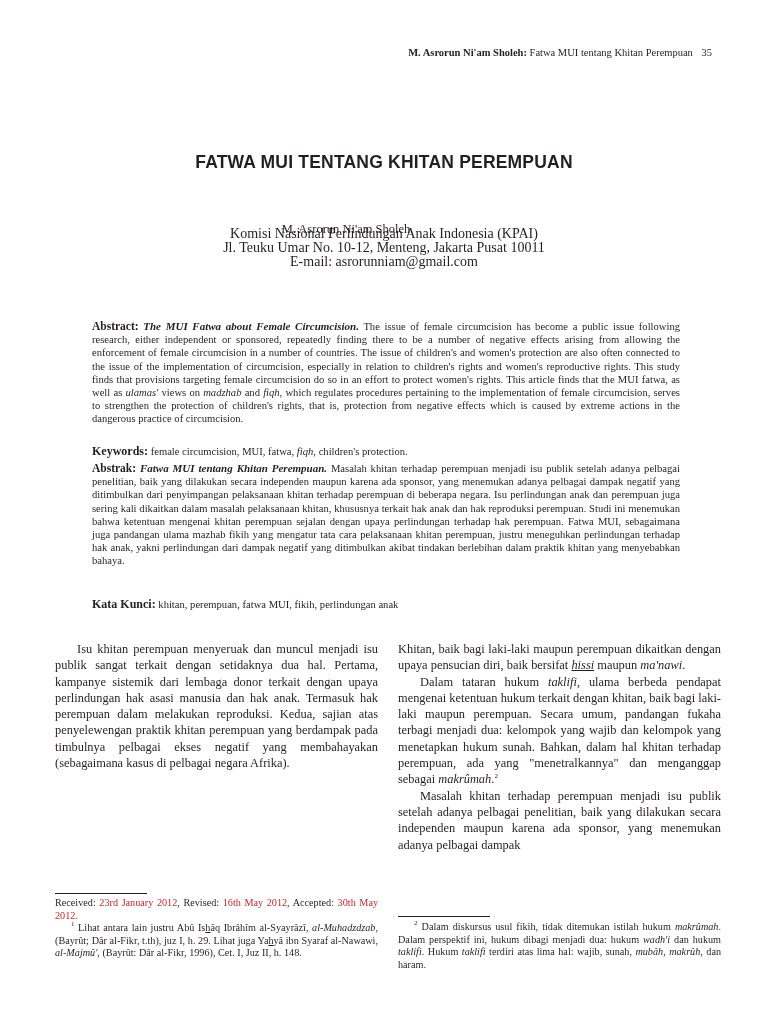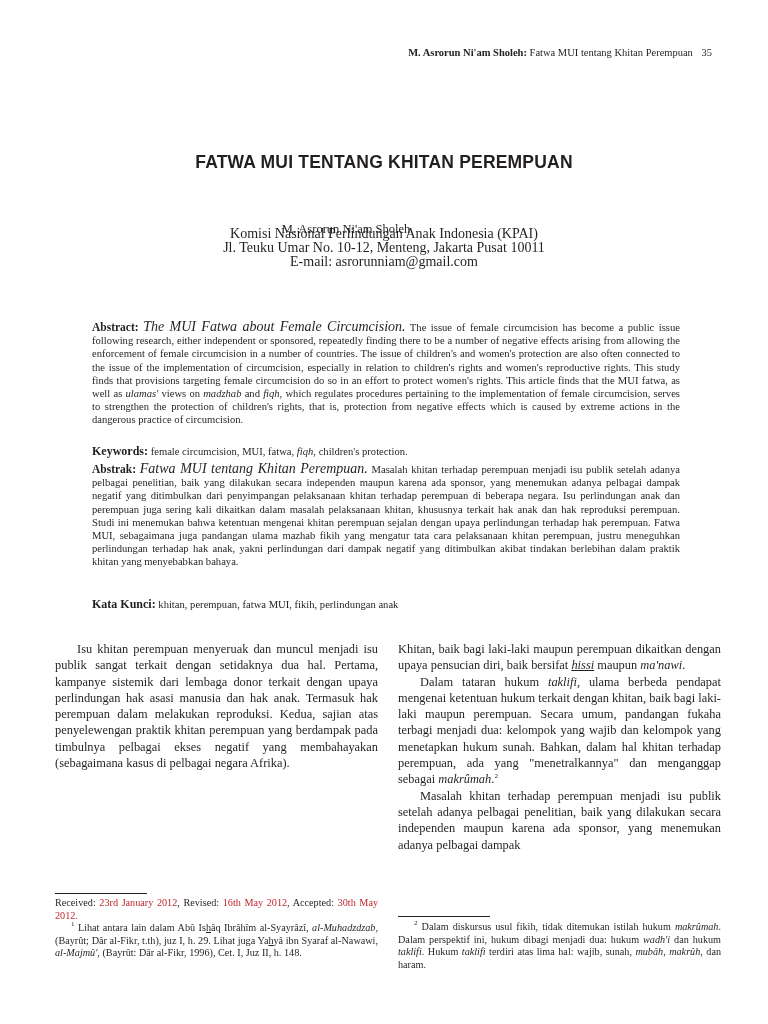--- a/index.html
+++ b/index.html
@@ -27,21 +27,21 @@
   .affil {
     position: absolute; top: 227px; left: 0; width: 768px; text-align: center;
     font-size: 14px; line-height: 14px;
   }
 
   .abstract-block {
     position: absolute; left: 92px; width: 588px;
     font-size: 10.6px; line-height: 13.2px; text-align: justify;
   }
   .abstract-block .label { font-weight: bold; font-size: 11.5px; }
-  .abstract-block .subtitle { font-weight: normal; font-style: italic; font-size: 14px; margin-top: 28px; }
+  .abstract-block .subtitle { font-weight: bold; font-style: italic; font-size: 11px; margin-top: 28px; }
   .abs-en { top: 320px; }
   .kw-en { top: 445px; }
   .abs-id { top: 462px; }
   .kw-id { top: 598px; }
   .kw .label { font-size: 12px; font-weight: bold; }
 
   .col {
     position: absolute; width: 323px;
     font-size: 12.4px; line-height: 16.3px; text-align: justify;
   }
@@ -120,18 +120,18 @@
   <p class="noindent"><span>Khitan, baik bagi laki-laki maupun perempuan dikaitkan dengan upaya pensucian diri, baik bersifat </span><i class="ul">hissi</i><span> maupun </span><i>ma'nawi</i><span>.</span></p>
   <p><span>Dalam tataran hukum </span><i>taklifi</i><span>, ulama berbeda pendapat mengenai ketentuan hukum terkait dengan khitan, baik bagi laki-laki maupun perempuan. Secara umum, pandangan fukaha terbagi menjadi dua: kelompok yang wajib dan kelompok yang menetapkan hukum sunah. Bahkan, dalam hal khitan terhadap perempuan, ada yang "menetralkannya" dan menganggap sebagai </span><i>makrûmah</i><span>.</span><sup>2</sup></p>
   <p>Masalah khitan terhadap perempuan menjadi isu publik setelah adanya pelbagai penelitian, baik yang dilakukan secara independen maupun karena ada sponsor, yang menemukan adanya pelbagai dampak</p>
 </div>
 
 <div class="fn-rule fn-rule-left"></div>
 <div class="fn-rule fn-rule-right"></div>
 
 <div class="footnotes fn-left">
   <p><span>Received: </span><span class="red">23rd January 2012</span><span>, Revised: </span><span class="red">16th May 2012</span><span>, Accepted: </span><span class="red">30th May 2012.</span></p>
-  <p class="ind"><sup>1</sup><span> Lihat antara lain dalam Abû Is</span><span class="ul">h</span><span>âq Ibrâhîm al-Syayrâzî, </span><i>al-Muhadzdzab</i><span>, (Bayrût; Dâr al-Fikr, t.th), juz I, h. 29. Lihat juga Ya</span><span class="ul">h</span><span>yâ ibn Syaraf al-Nawawi, </span><i>al-Majmû'</i><span>, (Bayrût: Dâr al-Fikr, 1996), Cet. I, Juz II, h. 148.</span></p>
+  <p class="ind"><sup>1</sup><span> Lihat antara lain justru Abû Is</span><span class="ul">h</span><span>âq Ibrâhîm al-Syayrâzî, </span><i>al-Muhadzdzab</i><span>, (Bayrût; Dâr al-Fikr, t.th), juz I, h. 29. Lihat juga Ya</span><span class="ul">h</span><span>yâ ibn Syaraf al-Nawawi, </span><i>al-Majmû'</i><span>, (Bayrût: Dâr al-Fikr, 1996), Cet. I, Juz II, h. 148.</span></p>
 </div>
 
 <div class="footnotes fn-right">
   <p class="ind"><sup>2</sup><span> Dalam diskursus usul fikih, tidak ditemukan istilah hukum </span><i>makrûmah</i><span>. Dalam perspektif ini, hukum dibagi menjadi dua: hukum </span><i>wadh'i</i><span> dan hukum </span><i>taklifi</i><span>. Hukum </span><i>taklifi</i><span> terdiri atas lima hal: wajib, sunah, </span><i>mubâh</i><span>, </span><i>makrûh</i><span>, dan haram.</span></p>
 </div>
 
 </body></html>

